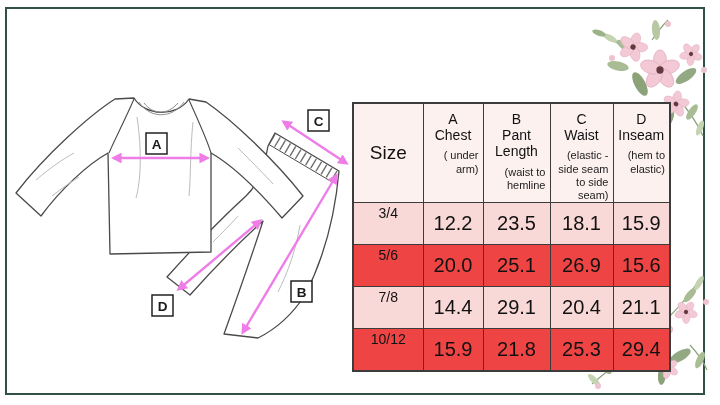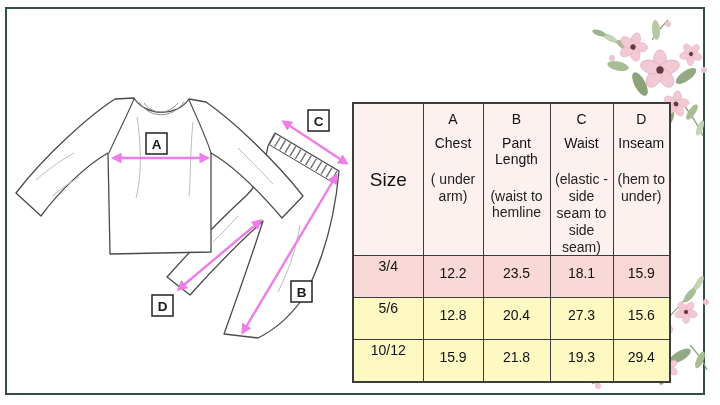--- a/index.html
+++ b/index.html
@@ -15,27 +15,27 @@
   
   .size-table{
     position:absolute;left:352px;top:102px;z-index:2;
     border-collapse:collapse;table-layout:fixed;
     border:2px solid #3c3c3c;color:#111;
   }
   .size-table td,.size-table th{border:1px solid #3c3c3c;padding:0 4px;overflow:hidden;}
   .size-table th{height:90px;background:#fdf1f0;font-weight:400;vertical-align:top;padding-top:8px;}
   .size-table th.size-head{vertical-align:middle;padding-top:0;font-size:19px;}
   .hd-letter{font-size:14px;line-height:1.1;}
-  .hd-name{font-size:14px;line-height:1.15;margin-top:8px;}
-  .hd-note{font-size:14px;line-height:1.2;margin-top:20px;color:#222;}
+  .hd-name{font-size:14px;line-height:1.15;}
+  .hd-note{font-size:11px;line-height:1.2;margin-top:6px;color:#222;text-align:right;}
   .size-table td{height:32px;text-align:center;vertical-align:top;}
   .size-table td.c-size{font-size:14px;padding-top:2px;}
-  .size-table td.c-num{font-size:14px;padding-top:9px;}
+  .size-table td.c-num{font-size:20px;padding-top:9px;}
   .row-pink td{background:#f8d9d7;}
-  .row-light td{background:#fef9c3;}
+  .row-light td{background:#ef4444;}
   .size-table th{text-align:center;}
 </style>
 </head>
 <body>
 
 <div id="stage">
 
   <div id="frame"></div>
 
   <svg id="decor-svg" width="720" height="405" viewBox="0 0 720 405">
@@ -209,42 +209,49 @@
           <div class="hd-note">(waist to hemline</div>
         </th>
         <th>
           <div class="hd-letter">C</div>
           <div class="hd-name">Waist</div>
           <div class="hd-note">(elastic -side seam to side seam)</div>
         </th>
         <th>
           <div class="hd-letter">D</div>
           <div class="hd-name">Inseam</div>
-          <div class="hd-note">(hem to under)</div>
+          <div class="hd-note">(hem to elastic)</div>
         </th>
       </tr>
     </thead>
     <tbody>
       <tr class="row-pink">
         <td class="c-size">3/4</td>
         <td class="c-num">12.2</td>
         <td class="c-num">23.5</td>
         <td class="c-num">18.1</td>
         <td class="c-num">15.9</td>
       </tr>
       <tr class="row-light">
         <td class="c-size">5/6</td>
-        <td class="c-num">12.8</td>
+        <td class="c-num">20.0</td>
+        <td class="c-num">25.1</td>
+        <td class="c-num">26.9</td>
+        <td class="c-num">15.6</td>
+      </tr>
+      <tr class="row-pink">
+        <td class="c-size">7/8</td>
+        <td class="c-num">14.4</td>
+        <td class="c-num">29.1</td>
         <td class="c-num">20.4</td>
-        <td class="c-num">27.3</td>
-        <td class="c-num">15.6</td>
+        <td class="c-num">21.1</td>
       </tr>
       <tr class="row-light">
         <td class="c-size">10/12</td>
         <td class="c-num">15.9</td>
         <td class="c-num">21.8</td>
-        <td class="c-num">19.3</td>
+        <td class="c-num">25.3</td>
         <td class="c-num">29.4</td>
       </tr>
     </tbody>
   </table>
 
 </div>
 
 </body></html>

